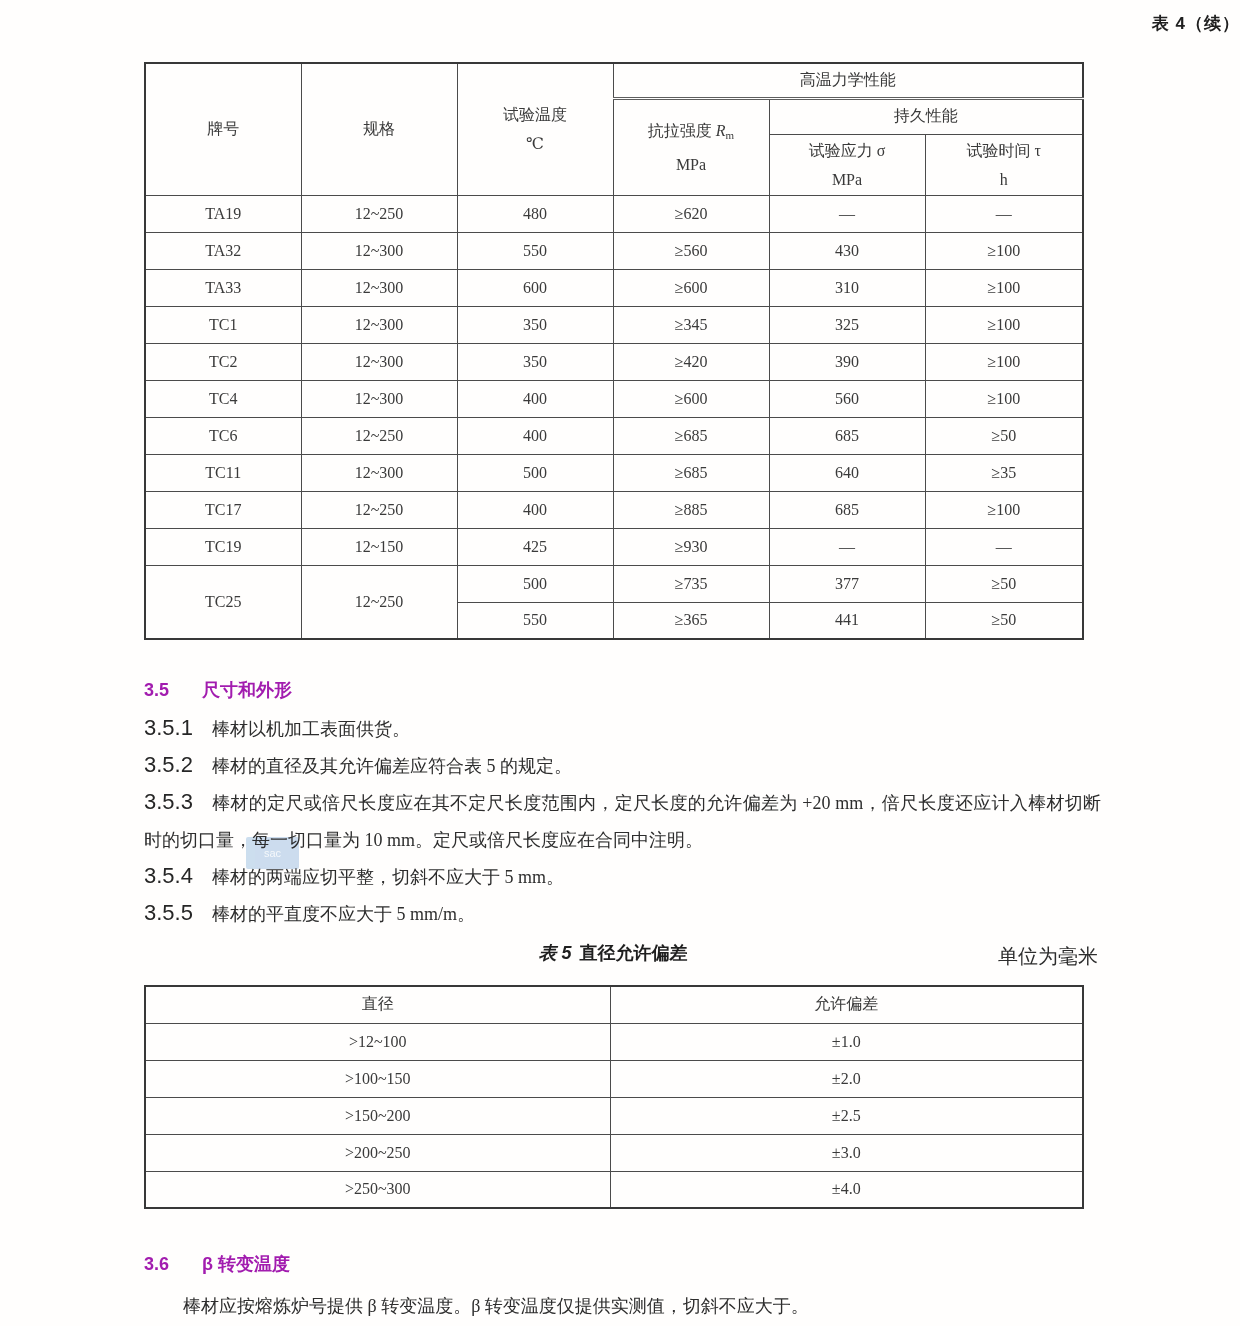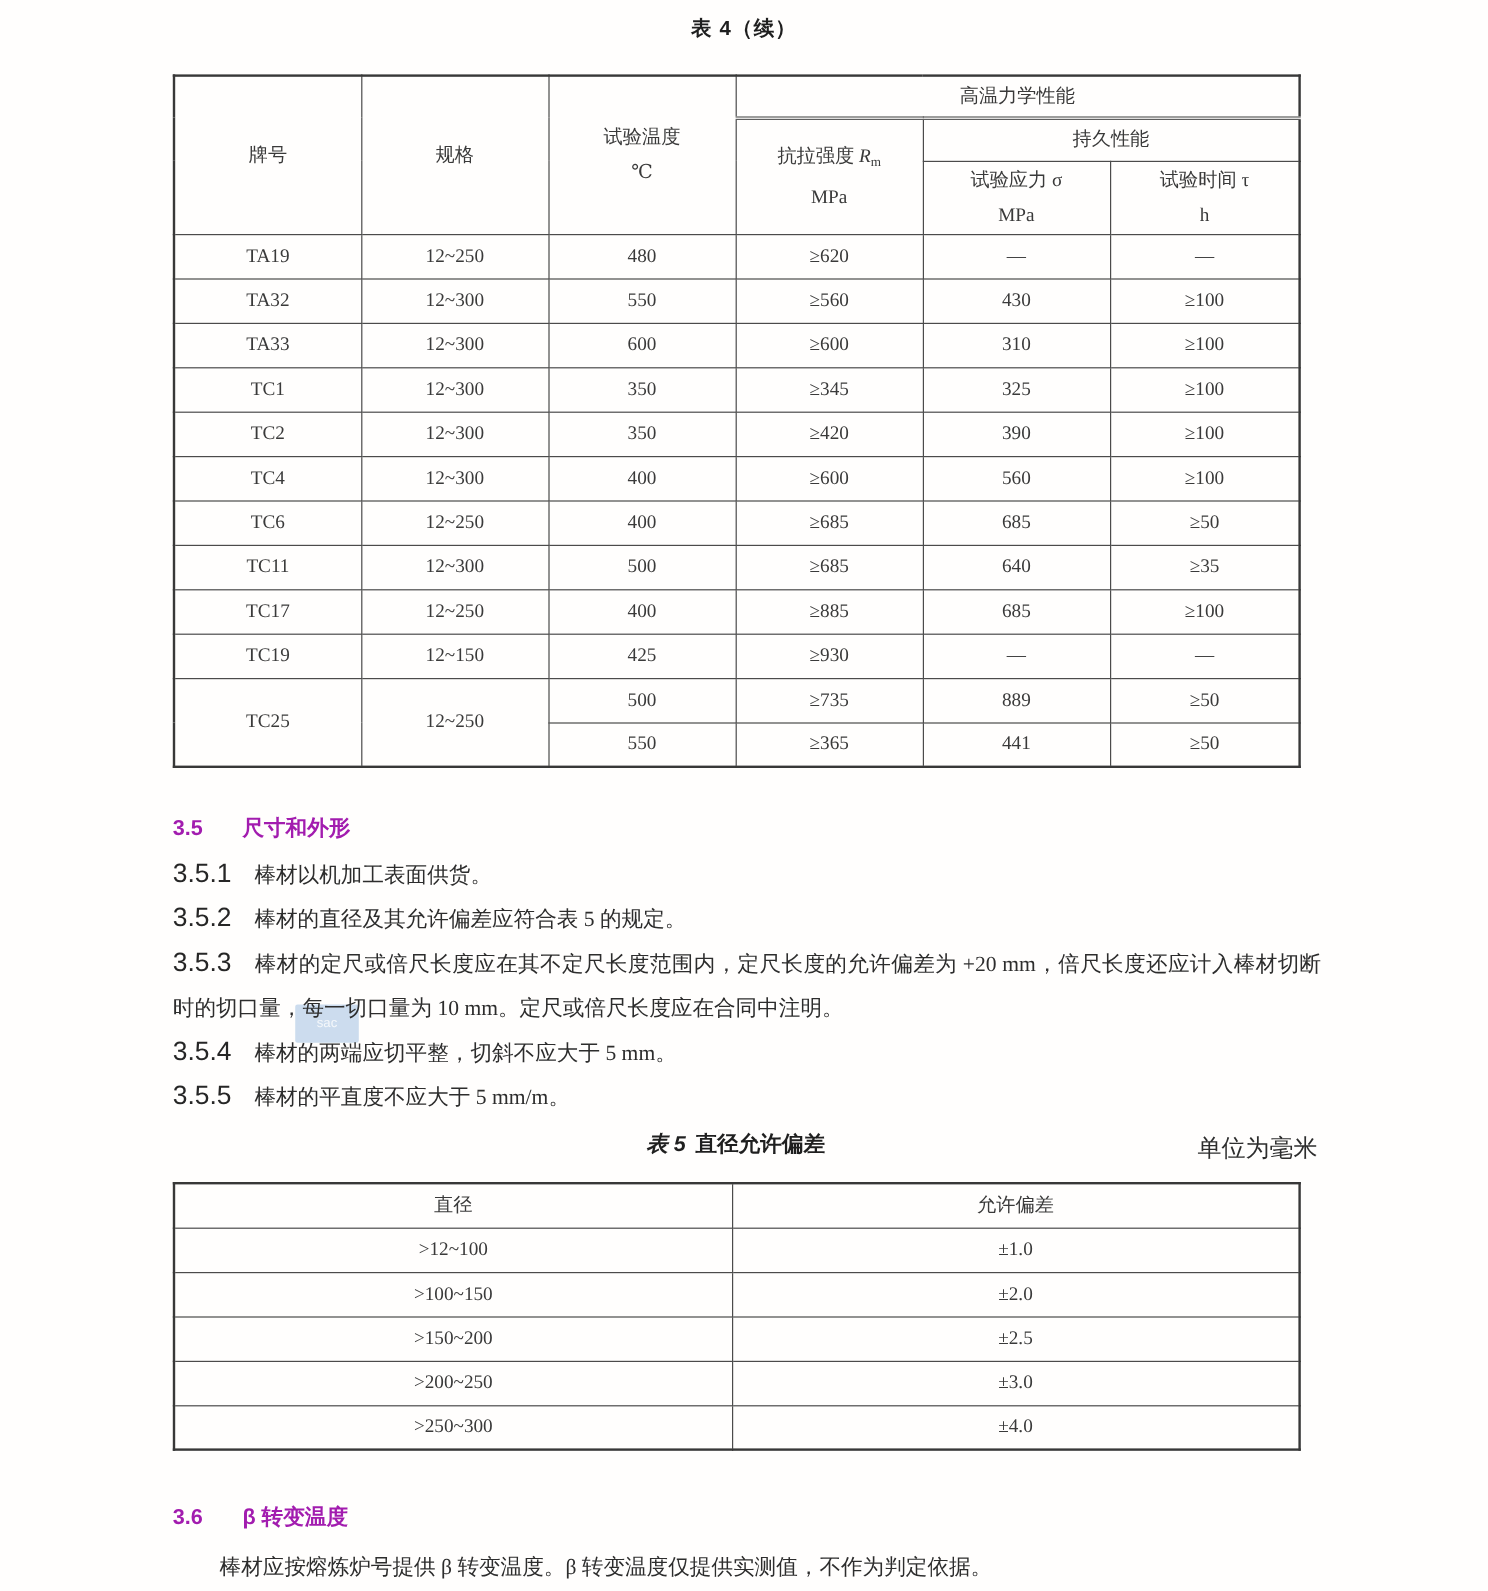--- a/index.html
+++ b/index.html
@@ -3,21 +3,21 @@
 <meta charset="utf-8">
 <style>
   html,body { margin:0; padding:0; background:#ffffff; }
   .page {
     position:relative; width:1240px; height:1326px; background:#fffefd;
     color:#2e2e2e; font-family:"Liberation Serif","DejaVu Serif",serif;
     overflow:hidden;
   }
   
   .doc-title {
-    position:absolute; top:12px; left:0; width:1240px; text-align:center;
+    position:absolute; top:12px; left:0; width:1240px; text-align:right;
     font-family:"Liberation Sans","DejaVu Sans",sans-serif;
     font-weight:bold; font-size:17px; letter-spacing:1px; color:#1f1f1f;
   }
   
   table { border-collapse:collapse; table-layout:fixed; }
   .t4 { position:absolute; left:144px; top:62px; width:938px; border:2px solid #383838; }
   .t5 { position:absolute; left:144px; top:985px; width:938px; border:2px solid #383838; }
   .t4 td, .t5 td {
     border:1px solid #4b4b4b; text-align:center; vertical-align:middle;
     font-size:16px; color:#3a3a3a; padding:0; overflow:hidden;
@@ -206,21 +206,21 @@
           <td>425</td>
           <td>≥930</td>
           <td>—</td>
           <td>—</td>
         </tr>
         <tr class="body">
           <td rowspan="2">TC25</td>
           <td rowspan="2">12~250</td>
           <td>500</td>
           <td>≥735</td>
-          <td>889</td>
+          <td>377</td>
           <td>≥50</td>
         </tr>
         <tr class="body">
           <td>550</td>
           <td>≥365</td>
           <td>441</td>
           <td>≥50</td>
         </tr>
       </tbody>
     </table>
@@ -285,17 +285,17 @@
           <td>±4.0</td>
         </tr>
       </tbody>
     </table>
 
     <div class="sec-head" style="top:1252px;">
       <span class="num">3.6</span><span>β 转变温度</span>
     </div>
 
     <div class="para" style="top:1288px; left:183px; width:918px;">
-      <span>棒材应按熔炼炉号提供 β 转变温度。β 转变温度仅提供实测值，不作为判定依据。</span>
+      <span>棒材应按熔炼炉号提供 β 转变温度。β 转变温度仅提供实测值，切斜不应大于。</span>
     </div>
 
   </div>
 </div>
 
 </body></html>

